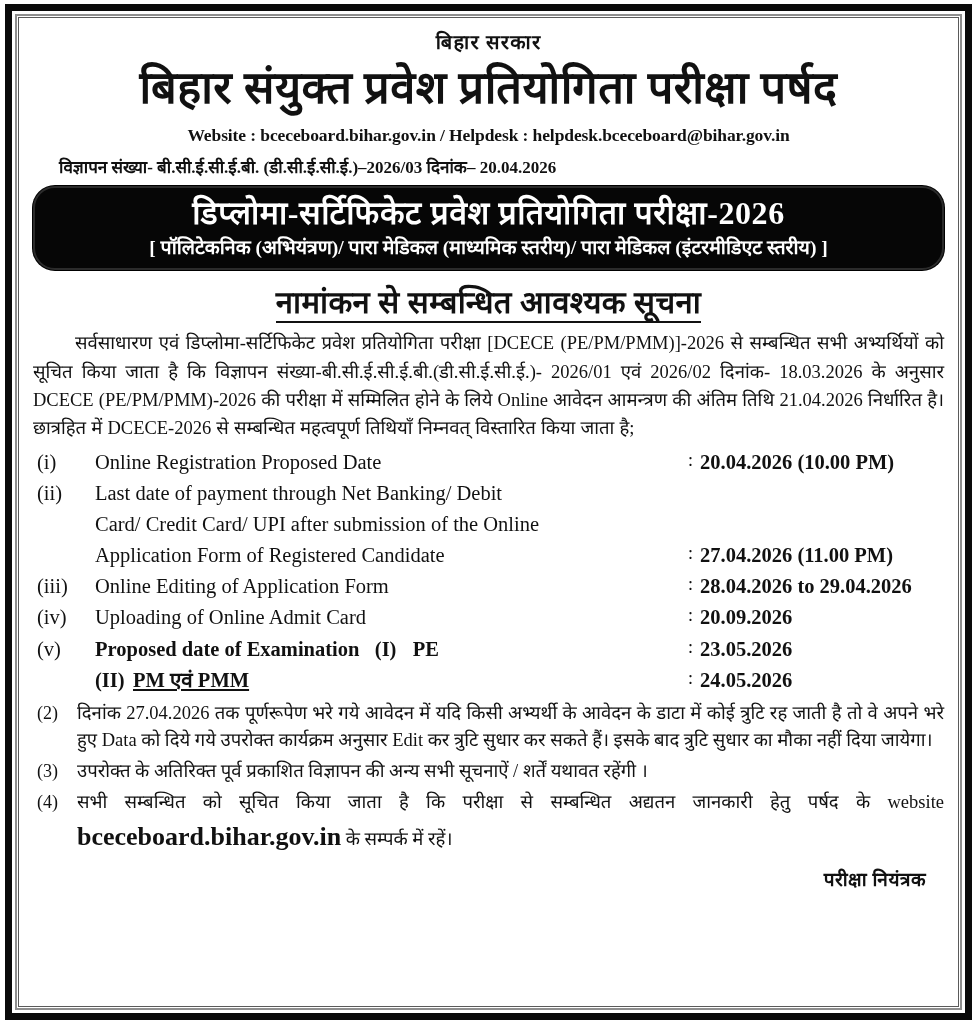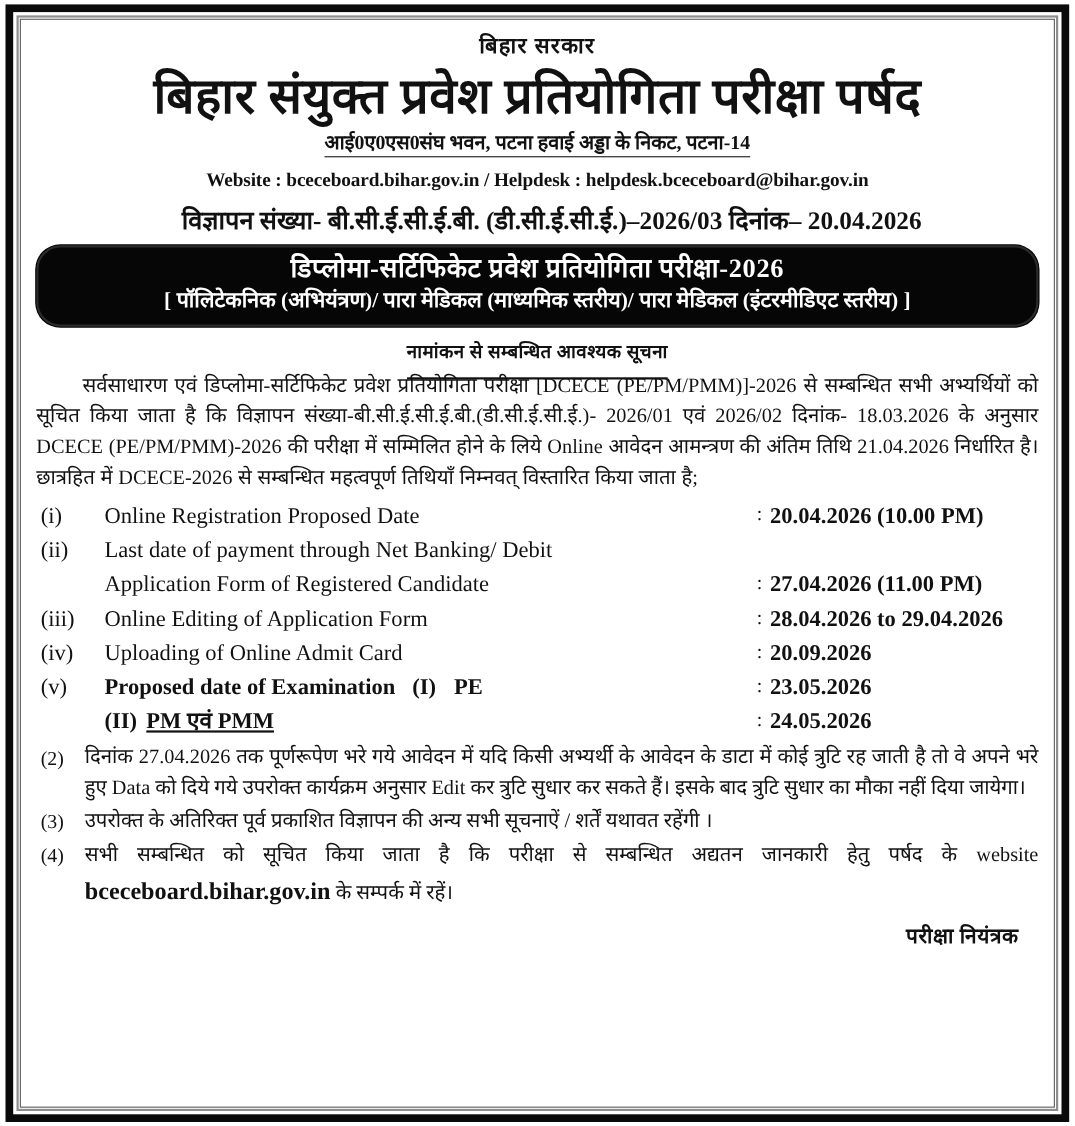--- a/index.html
+++ b/index.html
@@ -81,65 +81,65 @@
     padding-bottom: 1px;
   }
   .contact-line {
     font-size: 17.5px;
     font-weight: 700;
     margin-top: 10px;
     letter-spacing: -0.1px;
     white-space: nowrap;
   }
   .advt-line {
-    font-size: 23px;
+    font-size: 17px;
     font-weight: 700;
     margin-top: 9px;
-    text-align: center;
+    text-align: left;
     padding-left: 2px;
     white-space: nowrap;
     margin-left: 24px;
   }
 
   
   .banner {
     margin-top: 8px;
     background: #060606;
     color: #ffffff;
     border-radius: 22px;
     border: 2px solid #2b2b2b;
     padding: 5px 10px 8px 10px;
     box-shadow: 0 0 0 1px #000;
   }
   .banner-title {
-    font-size: 24px;
+    font-size: 32px;
     font-weight: 700;
     letter-spacing: 0.6px;
     line-height: 1.28;
     white-space: nowrap;
     font-family: Liberation Serif, serif;
   }
   .banner-sub {
     font-size: 19.5px;
     font-weight: 600;
     line-height: 1.25;
     margin-top: 2px;
     white-space: nowrap;
   }
 
   
   .main-heading {
     text-align: center;
     margin-top: 10px;
   }
   .main-heading span {
-    font-size: 17px;
+    font-size: 31px;
     font-weight: 700;
     border-bottom: 2.5px solid #111;
-    padding-bottom: 14px;
+    padding-bottom: 1px;
     letter-spacing: 0.4px;
   }
 
   
   .body-para {
     font-size: 18.5px;
     line-height: 1.52;
     text-align: justify;
     margin-top: 7px;
     text-indent: 42px;
@@ -183,21 +183,21 @@
     line-height: 1.5;
     padding-left: 4px;
     box-sizing: border-box;
   }
   .note-text {
     flex: 1 1 auto;
     font-size: 18.5px;
     line-height: 1.5;
     text-align: justify;
   }
-  .note-text .bigger { font-size: 22px; font-weight: 700; }
+  .note-text .bigger { font-size: 26px; font-weight: 700; }
 
   .signature {
     text-align: right;
     font-size: 19px;
     font-weight: 700;
     margin-top: 10px;
     padding-right: 18px;
     letter-spacing: 0.5px;
   }
 </style>
@@ -205,21 +205,20 @@
 <body>
 
 <div id="notice-page">
   <div class="frame-outer">
     <div class="frame-mid">
       <div class="frame-inner">
 
         <div class="center">
           <div class="govt-line">बिहार सरकार</div>
           <div class="board-name">बिहार संयुक्त प्रवेश प्रतियोगिता परीक्षा पर्षद</div>
-          <div><span class="address-line">आई0ए0एस0संघ भवन, पटना हवाई अड्डा के निकट, पटना-14</span></div>
           <div class="contact-line">Website : bceceboard.bihar.gov.in / Helpdesk : helpdesk.bceceboard@bihar.gov.in</div>
         </div>
 
         <div class="advt-line">विज्ञापन संख्या- बी.सी.ई.सी.ई.बी. (डी.सी.ई.सी.ई.)–2026/03 दिनांक– 20.04.2026</div>
 
         <div class="banner">
           <div class="banner-title center">डिप्लोमा-सर्टिफिकेट प्रवेश प्रतियोगिता परीक्षा-2026</div>
           <div class="banner-sub center">[ पॉलिटेकनिक (अभियंत्रण)/ पारा मेडिकल (माध्यमिक स्तरीय)/ पारा मेडिकल (इंटरमीडिएट स्तरीय) ]</div>
         </div>
 
@@ -234,20 +233,26 @@
             <tr>
               <td class="sc-roman">(i)</td>
               <td class="sc-label">Online Registration Proposed Date</td>
               <td class="sc-colon">:</td>
               <td class="sc-value">20.04.2026 (10.00 PM)</td>
             </tr>
 
             <tr>
               <td class="sc-roman">(ii)</td>
               <td class="sc-label">Last date of payment through Net Banking/ Debit</td>
+              <td class="sc-colon"></td>
+              <td class="sc-value"></td>
+            </tr>
+            <tr>
+              <td class="sc-roman"></td>
+              <td class="sc-label">Card/ Credit Card/ UPI after submission of the Online</td>
               <td class="sc-colon"></td>
               <td class="sc-value"></td>
             </tr>
             <tr>
               <td class="sc-roman"></td>
               <td class="sc-label">Application Form of Registered Candidate</td>
               <td class="sc-colon">:</td>
               <td class="sc-value">27.04.2026 (11.00 PM)</td>
             </tr>
 

